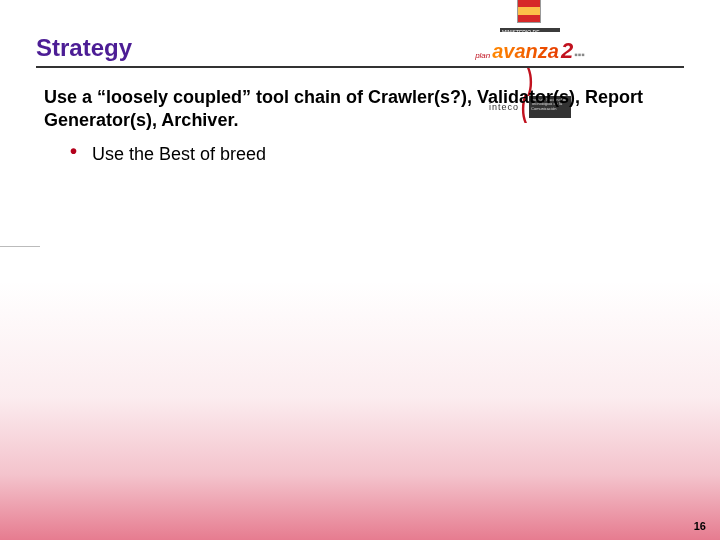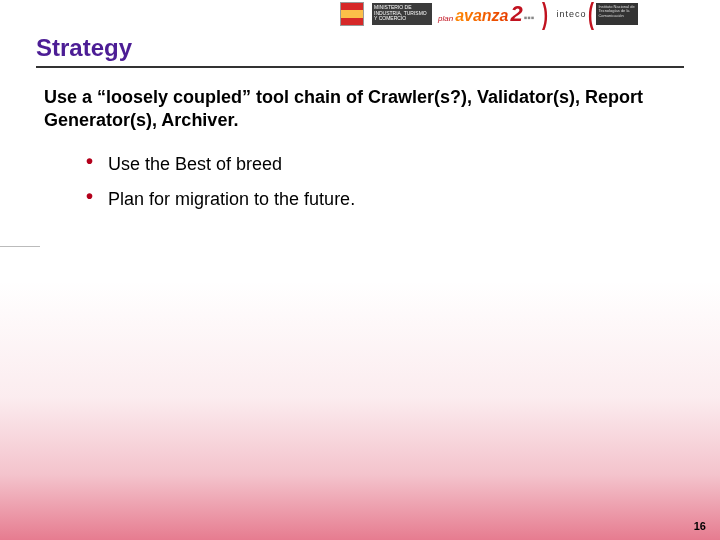--- a/index.html
+++ b/index.html
@@ -21,20 +21,21 @@
   .top-strip {
     position: absolute;
     top: 0;
     left: 0;
     right: 0;
     height: 28px;
     display: flex;
     align-items: center;
     padding-left: 340px;
     gap: 6px;
+    flex-direction: column;
   }
   .logo-box {
     height: 22px;
     display: inline-flex;
     align-items: center;
     font-size: 9px;
     color: #444;
   }
   .logo-gob {
     width: 22px;
@@ -59,21 +60,21 @@
     align-items: baseline;
     font-family: Arial, sans-serif;
   }
   .avanza-plan {
     font-size: 8px;
     color: #c1121f;
     margin-right: 2px;
     font-style: italic;
   }
   .avanza-word {
-    font-size: 16px;
+    font-size: 20px;
     font-style: italic;
     font-weight: bold;
     background: linear-gradient(to right, #ff8800, #e63c00);
     -webkit-background-clip: text;
     background-clip: text;
     color: transparent;
   }
   .avanza-2 {
     font-size: 22px;
     color: #c1121f;
@@ -136,21 +137,21 @@
     color: #000;
   }
   .intro {
     font-size: 18px;
     font-weight: bold;
     line-height: 1.25;
     margin-bottom: 6px;
   }
   ul.bullets {
     list-style: none;
-    margin: 16px;
+    margin: 0;
     padding: 0 0 0 30px;
   }
   ul.bullets li {
     position: relative;
     font-size: 18px;
     line-height: 1.25;
     padding: 6px 0 6px 18px;
   }
   ul.bullets li::before {
     content: "•";
@@ -214,21 +215,20 @@
       <span class="inteco-caption">Instituto Nacional de Tecnologías de la Comunicación</span>
     </span>
   </div>
 
   <div class="slide-title">Strategy</div>
 
   <div class="body">
     <div class="intro">Use a “loosely coupled” tool chain of  Crawler(s?), Validator(s), Report Generator(s), Archiver.</div>
     <ul class="bullets">
       <li>Use the Best of breed</li>
-      <li>Plan for migration to the future.</li>
     </ul>
   </div>
 
   <div class="separator-line"></div>
   <div class="wash"></div>
 
   <div class="page-num">16</div>
 </div>
 
 </body></html>

